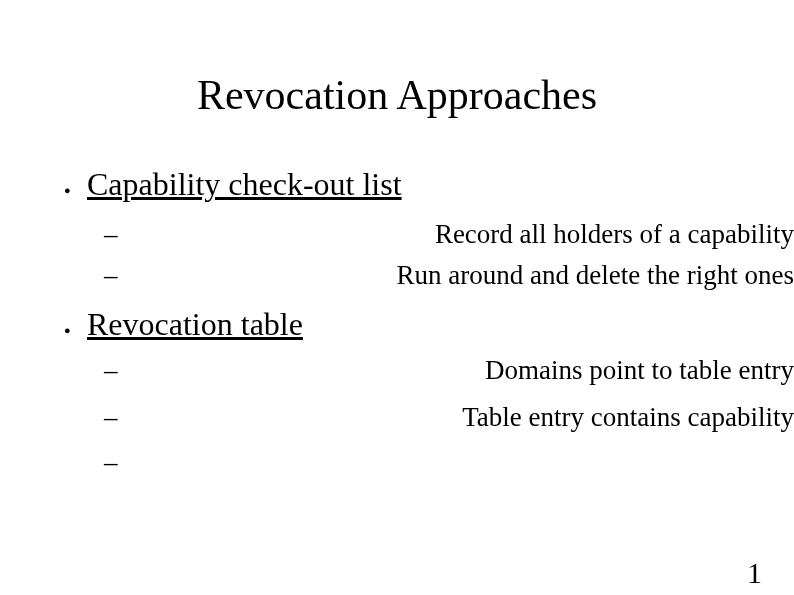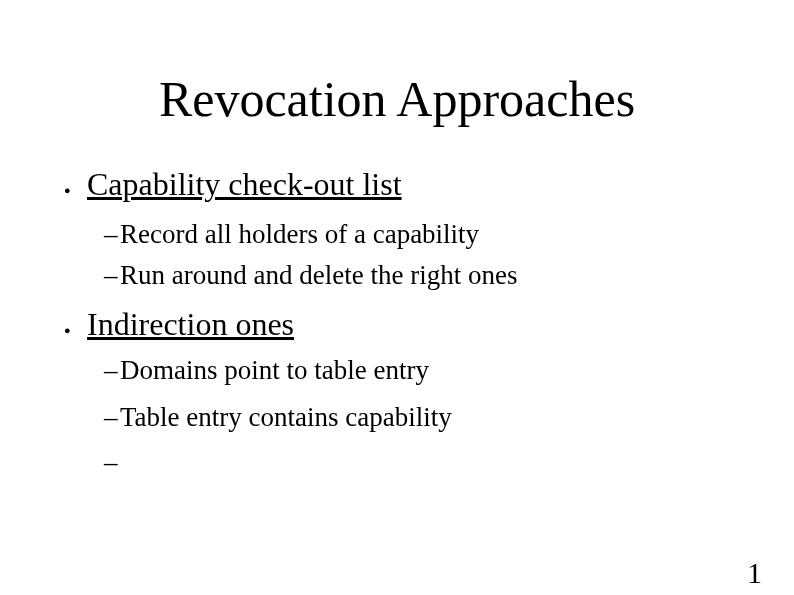--- a/index.html
+++ b/index.html
@@ -11,41 +11,41 @@
     color: #000000;
     font-family: "Liberation Serif", "DejaVu Serif", serif;
     overflow: hidden;
   }
   .title {
     position: absolute;
     top: 74px;
     left: 0;
     width: 100%;
     text-align: center;
-    font-size: 50px;
+    font-size: 42px;
     line-height: 1;
     white-space: nowrap;
   }
   .row {
     position: absolute;
     left: 0;
     width: 100%;
     line-height: 1;
   }
   .l1 { font-size: 32px; }
   .l1 .txt { display: block; margin-left: 87px; white-space: nowrap; text-decoration: underline; }
   .bullet-glyph {
     position: absolute;
     left: 64px;
     top: 17px;
     font-size: 11px;
     line-height: 1;
   }
   .l2 { font-size: 27px; }
-  .l2 .txt { display: block; margin-left: 120px; white-space: nowrap; }
+  .l2 .txt { display: block; margin-left: 120px; white-space: nowrap; text-align: right; }
   .dash-glyph {
     position: absolute;
     left: 104px;
     top: 0;
     font-size: 27px;
     line-height: 1;
   }
   .row-1 { top: 168px; }
   .row-2 { top: 221px; }
   .row-3 { top: 262px; }
@@ -78,21 +78,21 @@
     <span class="txt">Record all holders of a capability</span>
   </div>
 
   <div class="row l2 row-3">
     <span class="dash-glyph">–</span>
     <span class="txt">Run around and delete the right ones</span>
   </div>
 
   <div class="row l1 row-4">
     <span class="bullet-glyph">●</span>
-    <span class="txt">Indirection ones</span>
+    <span class="txt">Revocation table</span>
   </div>
 
   <div class="row l2 row-5">
     <span class="dash-glyph">–</span>
     <span class="txt">Domains point to table entry</span>
   </div>
 
   <div class="row l2 row-6">
     <span class="dash-glyph">–</span>
     <span class="txt">Table entry contains capability</span>

